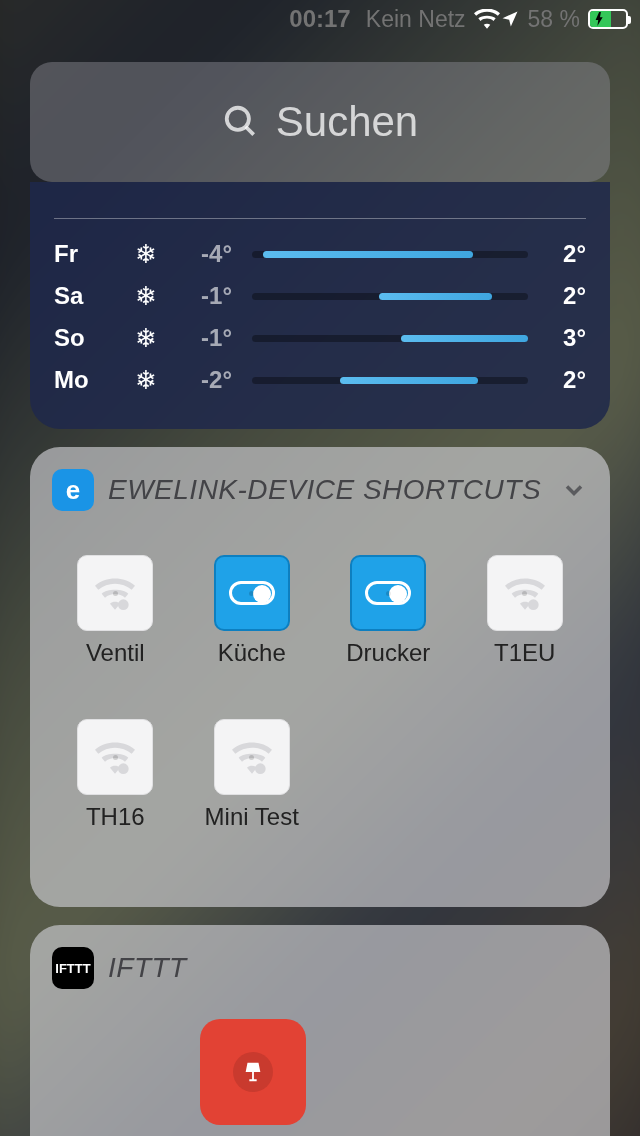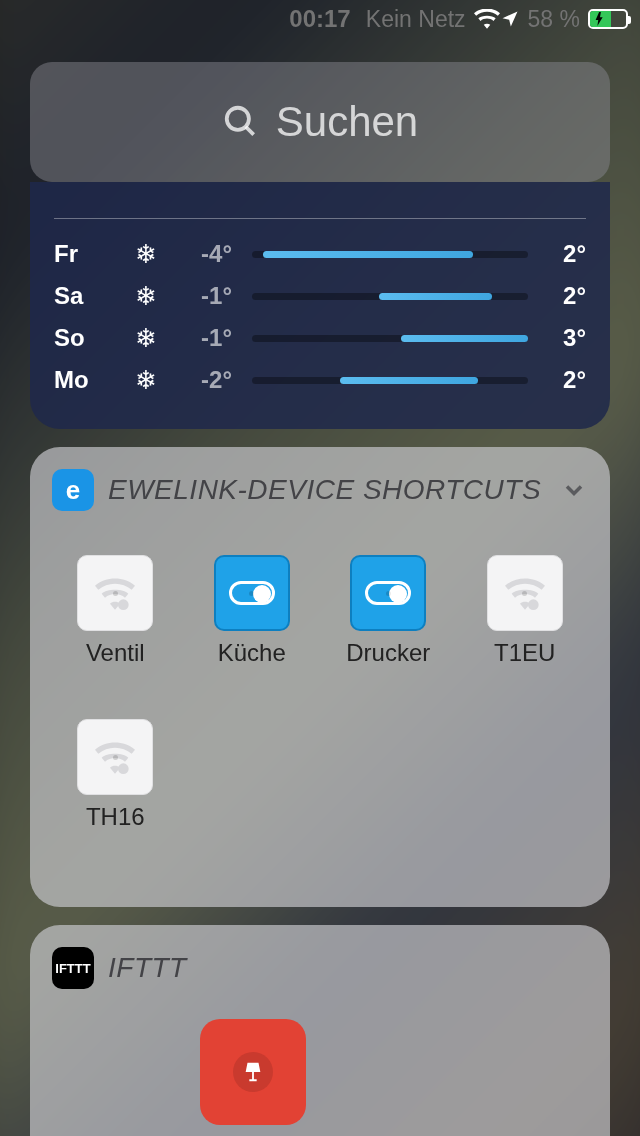--- a/index.html
+++ b/index.html
@@ -255,20 +255,29 @@
         </div>
         <div class="device">
           <div class="dev-box dots dev-off">
             <svg class="wifi" width="40" height="34" viewBox="0 0 24 20" fill="#d8d8db">
               <path d="M12 20l-3-3.6c1.7-1.5 4.3-1.5 6 0L12 20zm-6-7.2l-2-2.4C7 7.3 17 7.3 20 10.4l-2 2.4c-3.3-3-8.7-3-12 0zm-4-4.8L0 5.6C6.6-.1 17.4-.1 24 5.6l-2 2.4C16.5 3.2 7.5 3.2 2 8z"></path>
               <circle cx="17" cy="17" r="3.2"></circle>
             </svg>
           </div>
           <div class="device-label">TH16</div>
         </div>
+        <div class="device">
+          <div class="dev-box dots dev-off">
+            <svg class="wifi" width="40" height="34" viewBox="0 0 24 20" fill="#d8d8db">
+              <path d="M12 20l-3-3.6c1.7-1.5 4.3-1.5 6 0L12 20zm-6-7.2l-2-2.4C7 7.3 17 7.3 20 10.4l-2 2.4c-3.3-3-8.7-3-12 0zm-4-4.8L0 5.6C6.6-.1 17.4-.1 24 5.6l-2 2.4C16.5 3.2 7.5 3.2 2 8z"></path>
+              <circle cx="17" cy="17" r="3.2"></circle>
+            </svg>
+          </div>
+          <div class="device-label">Mini Test</div>
+        </div>
       </div>
   </div>
 
   <div class="card" style="padding-bottom:0;">
     <div class="card-head">
       <div class="app-icon" style="background:#000; font-size:13px;">IFTTT</div>
       <span class="card-title">IFTTT</span>
     </div>
     <div class="ifttt-grid" id="ifttt-grid">
       <div style="grid-column:2;">

